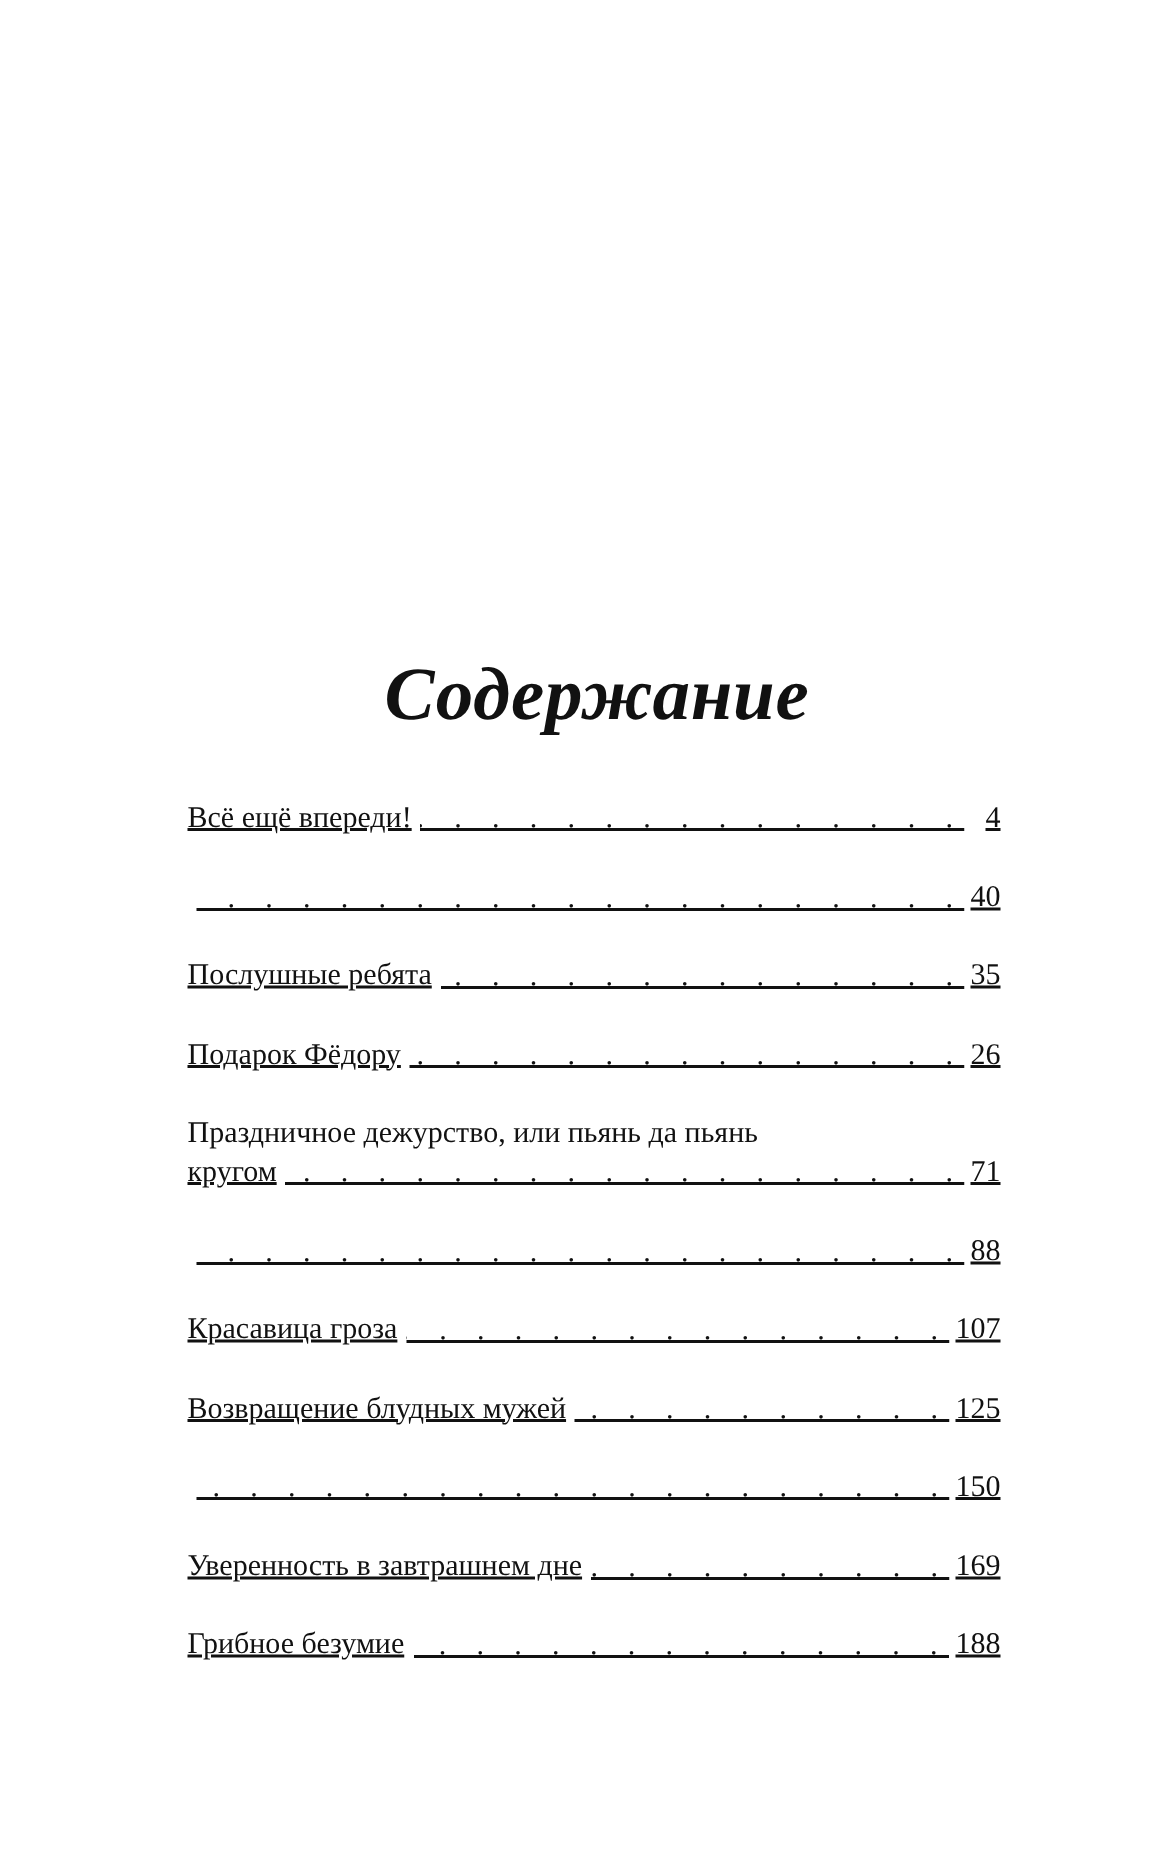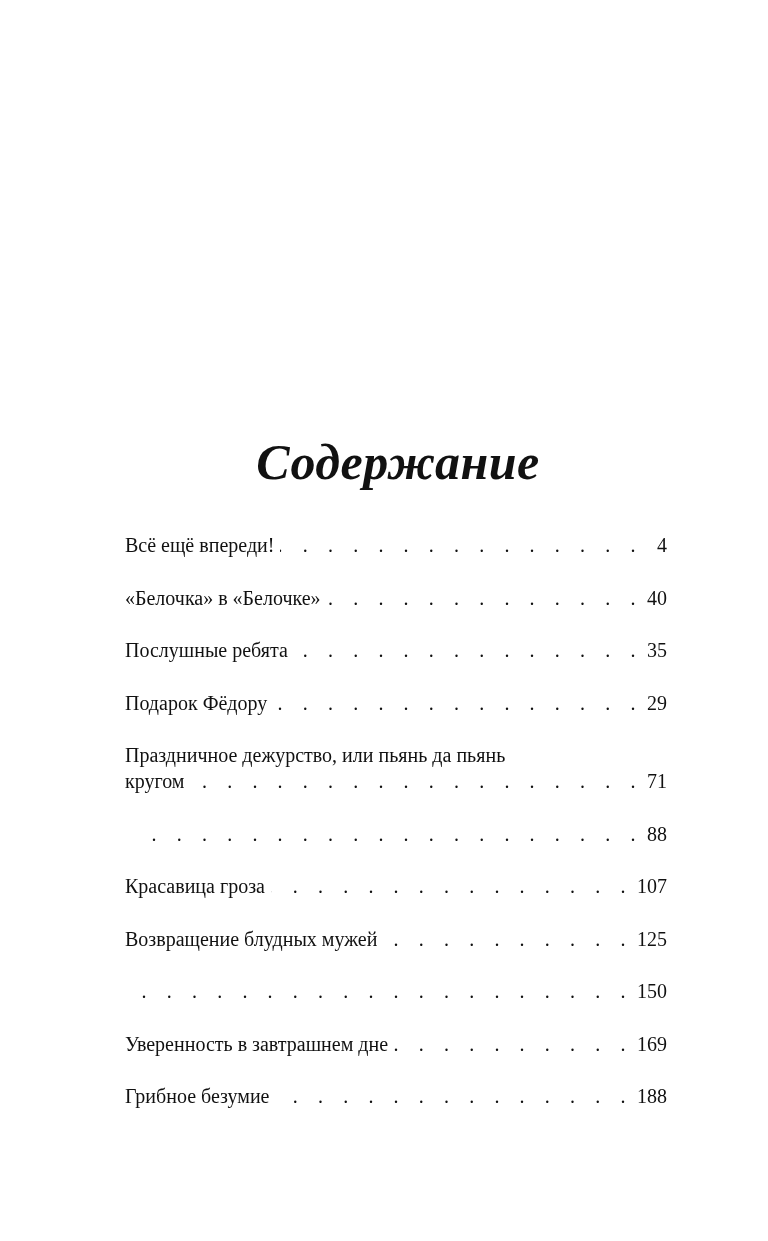--- a/index.html
+++ b/index.html
@@ -45,20 +45,21 @@
       cursor: pointer;
       margin-bottom: 26.5px;
       line-height: 26px;
     }
     .toc-entry.multi {
     }
     .toc-row {
       display: flex;
       align-items: flex-end;
       white-space: nowrap;
+      text-decoration: underline;
     }
     .toc-title {
       flex: 0 0 auto;
     }
     .toc-first-line {
       display: block;
       white-space: nowrap;
     }
     .toc-leader {
       flex: 1 1 auto;
@@ -83,37 +84,36 @@
 <ul class="toc">
   <li class="toc-entry">
     <div class="toc-row">
       <span class="toc-title">Всё ещё впереди!</span>
       <span class="toc-leader">. . . . . . . . . . . . . . . . . . . . . . . . . . . . . . . . . . . . . . . .</span>
       <span class="toc-page">4</span>
     </div>
   </li>
   <li class="toc-entry">
     <div class="toc-row">
-      <span class="toc-title">«Белочка» в «Белочке»</span>
       <span class="toc-leader">. . . . . . . . . . . . . . . . . . . . . . . . . . . . . . . . . . . . . . . .</span>
       <span class="toc-page">40</span>
     </div>
   </li>
   <li class="toc-entry">
     <div class="toc-row">
       <span class="toc-title">Послушные ребята</span>
       <span class="toc-leader">. . . . . . . . . . . . . . . . . . . . . . . . . . . . . . . . . . . . . . . .</span>
       <span class="toc-page">35</span>
     </div>
   </li>
   <li class="toc-entry">
     <div class="toc-row">
       <span class="toc-title">Подарок Фёдору</span>
       <span class="toc-leader">. . . . . . . . . . . . . . . . . . . . . . . . . . . . . . . . . . . . . . . .</span>
-      <span class="toc-page">29</span>
+      <span class="toc-page">26</span>
     </div>
   </li>
   <li class="toc-entry multi">
     <span class="toc-first-line">Праздничное дежурство, или пьянь да пьянь</span>
     <div class="toc-row">
       <span class="toc-title">кругом</span>
       <span class="toc-leader">. . . . . . . . . . . . . . . . . . . . . . . . . . . . . . . . . . . . . . . .</span>
       <span class="toc-page">71</span>
     </div>
   </li>

